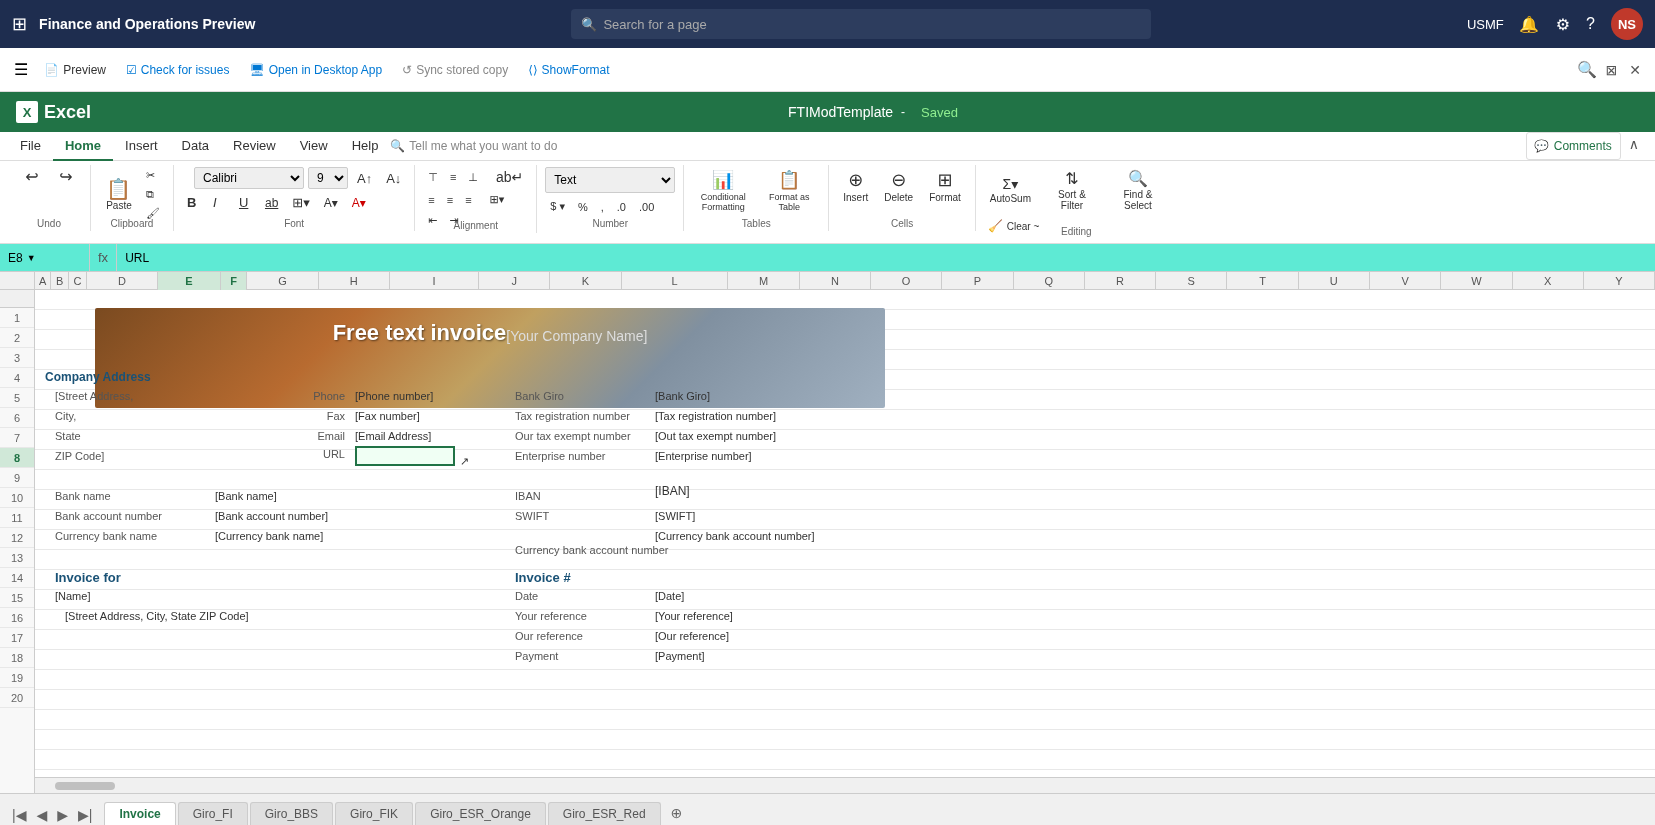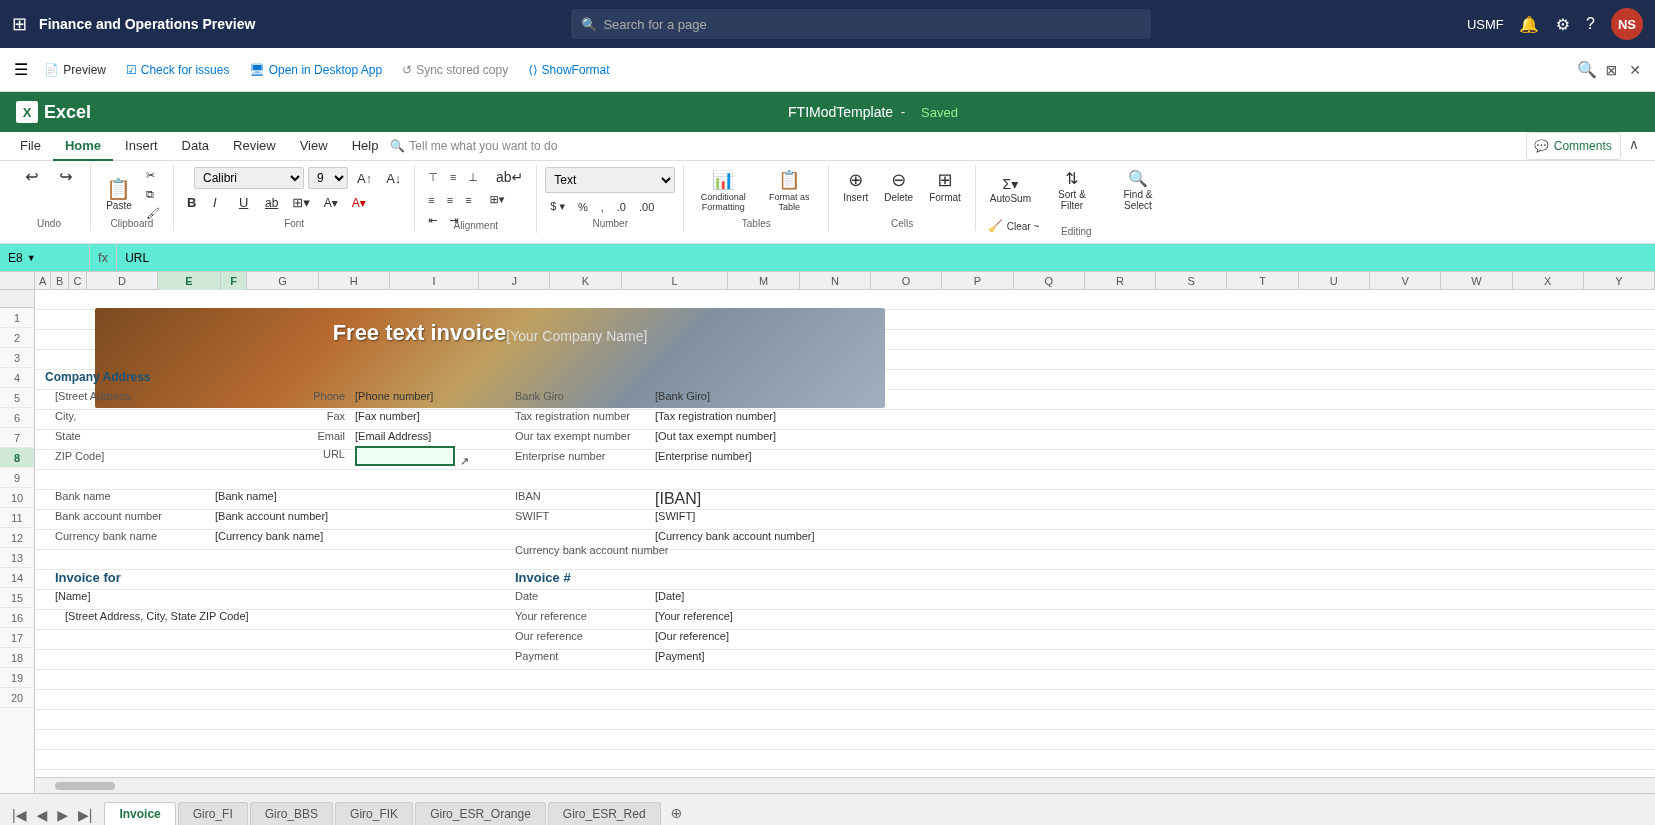--- a/index.html
+++ b/index.html
@@ -671,21 +671,21 @@
 
             <div style="position:absolute; top:200px; left:20px; font-size:11px; color:#555;">
               <span>Bank name</span>
             </div>
             <div style="position:absolute; top:200px; left:180px; font-size:11px; color:#333;">
               <span>[Bank name]</span>
             </div>
             <div style="position:absolute; top:200px; left:480px; font-size:11px; color:#555;">
               <span>IBAN</span>
             </div>
-            <div style="position:absolute; top:200px; left:620px; font-size:16px; color:#333;">
+            <div style="position:absolute; top:194px; left:620px; font-size:12px; color:#333;">
               <span>[IBAN]</span>
             </div>
             <div style="position:absolute; top:220px; left:20px; font-size:11px; color:#555;">
               <span>Bank account number</span>
             </div>
             <div style="position:absolute; top:220px; left:180px; font-size:11px; color:#333;">
               <span>[Bank account number]</span>
             </div>
             <div style="position:absolute; top:220px; left:480px; font-size:11px; color:#555;">
               <span>SWIFT</span>

